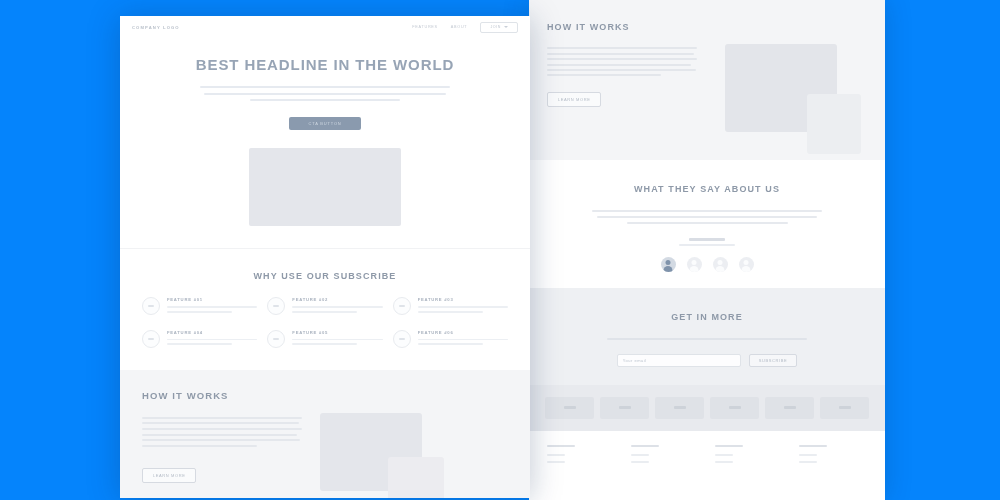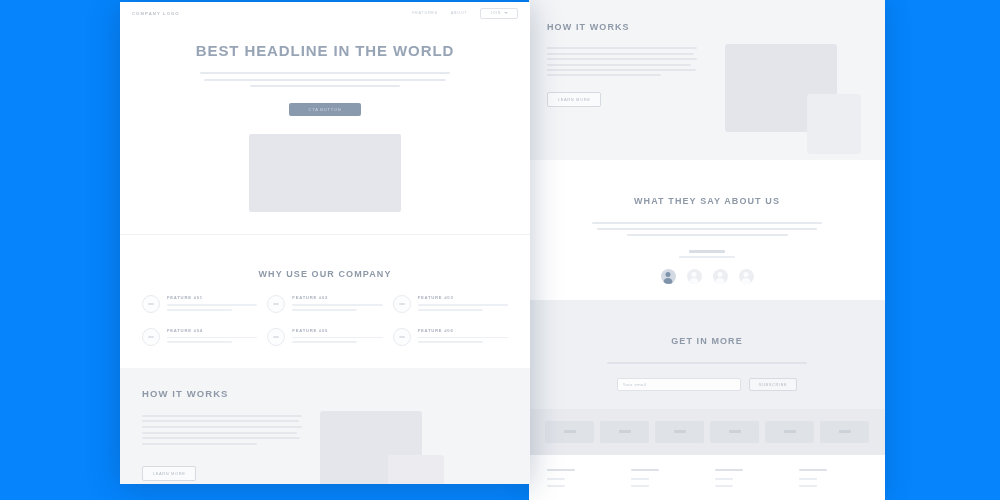--- a/index.html
+++ b/index.html
@@ -32,21 +32,21 @@
   .btn-outline{
     display:inline-block;margin-top:12px;border:1px solid #d6dae1;background:#fafbfc;
     border-radius:2px;padding:4px 10px;font-size:4px;letter-spacing:.6px;color:#b3bbc6;
   }
   .hiw-art{position:relative;flex:1;height:96px;}
   .hiw-art .big{position:absolute;left:14px;top:0;width:112px;height:88px;background:#e3e5ea;border-radius:3px;}
   .hiw-art .small{position:absolute;left:96px;top:50px;width:54px;height:60px;background:#eceef1;border-radius:3px;}
 
   .sec-testi{background:#ffffff;padding:20px 18px 16px 18px;text-align:center;}
   .sec-title-c{
-    font-size:9px;letter-spacing:1.1px;color:#8e99a8;font-weight:bold;margin:16px 0 16px 0;text-align:center;
+    font-size:9px;letter-spacing:1.1px;color:#8e99a8;font-weight:bold;margin:4px 0 16px 0;text-align:center;
   }
   .quote{margin:0 auto;width:230px;}
   .quote .txt-line{height:2px;margin:4px auto;background:#e6e9ee;}
   .quote .q1{width:100%;}
   .quote .q2{width:96%;}
   .quote .q3{width:70%;}
   .author{margin-top:14px;}
   .author .n{width:36px;height:2.5px;background:#d9dde4;margin:0 auto 3px auto;border-radius:1px;}
   .author .r{width:56px;height:2px;background:#e9ecf1;margin:0 auto;border-radius:1px;}
   .avatars{display:flex;justify-content:center;gap:11px;margin-top:11px;}
@@ -81,21 +81,21 @@
   .logo-box i{display:block;width:12px;height:3px;background:#cdd2d9;border-radius:1px;font-style:normal;}
 
   .sec-footer{background:#ffffff;padding:14px 18px 10px 18px;}
   .foot-cols{display:flex;gap:16px;}
   .fcol{flex:1;}
   .fcol .h{width:28px;height:2.6px;background:#dde1e7;border-radius:1px;margin-bottom:7px;}
   .fcol .l{width:18px;height:2px;background:#eaedf1;border-radius:1px;margin-bottom:5px;}
 
   
   #panel-left{
-    position:absolute;left:120px;top:2px;width:410px;height:482px;
+    position:absolute;left:120px;top:16px;width:410px;height:482px;
     background:#ffffff;
     box-shadow:0 2px 30px rgba(10,40,80,.26);
     overflow:hidden;
   }
   .topbar{height:22px;display:flex;align-items:center;justify-content:space-between;padding:0 12px;}
   .brand{font-size:4.2px;letter-spacing:1.1px;color:#b9c0ca;font-weight:bold;}
   .nav{display:flex;align-items:center;gap:13px;}
   .nav .ni{font-size:3.8px;letter-spacing:.7px;color:#c3c9d2;}
   .nav .nbtn{
     border:1px solid #dfe3e8;border-radius:2px;padding:2.5px 9px;
@@ -268,21 +268,21 @@
       <div class="hero-sub">
         <div class="txt-line s1"></div>
         <div class="txt-line s2"></div>
         <div class="txt-line s3"></div>
       </div>
       <div class="cta">CTA BUTTON</div>
       <div class="hero-img"></div>
     </div>
 
     <div class="sec-features">
-      <div class="sec-title-c">WHY USE OUR COMPANY</div>
+      <div class="sec-title-c">WHY USE OUR SUBSCRIBE</div>
       <div class="feat-grid">
 
         <div class="feat">
           <span class="ico">
               <i></i>
             </span>
           <div class="ft">
             <div class="t">FEATURE #01</div>
             <div class="txt-line d1"></div>
             <div class="txt-line d2"></div>

